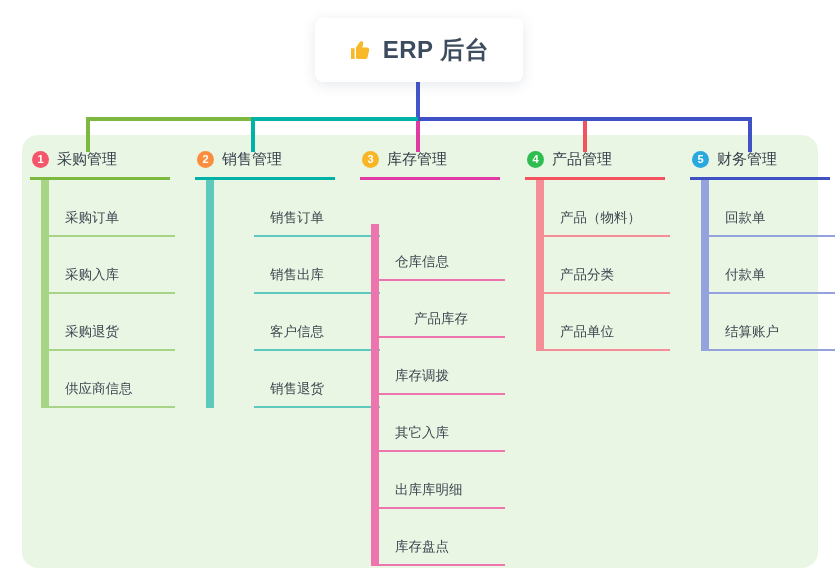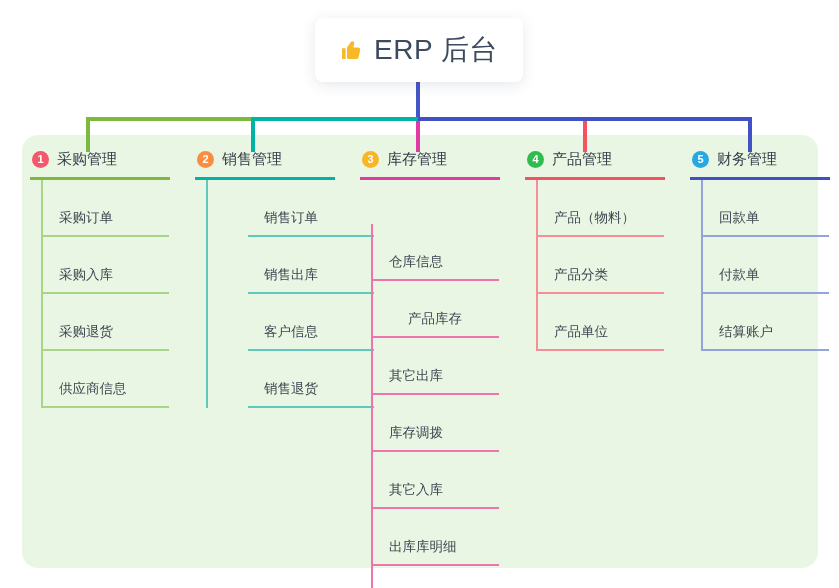--- a/index.html
+++ b/index.html
@@ -11,21 +11,21 @@
   }
   
   .root-node{
     position:absolute;left:315px;top:18px;width:208px;height:64px;
     background:#ffffff;border-radius:8px;
     box-shadow:0 3px 14px rgba(60,80,110,0.13);
     display:flex;align-items:center;justify-content:center;gap:10px;
     z-index:5;
   }
   .root-node .title{
-    font-size:28px;color:#3d4b5e;font-weight:400;letter-spacing:0.5px;
+    font-size:24px;color:#3d4b5e;font-weight:700;letter-spacing:0.5px;
   }
   .thumb-icon{width:24px;height:24px;display:inline-block;}
   
   .conn{position:absolute;z-index:1;}
   
   .panel{
     position:absolute;left:22px;top:135px;width:796px;height:433px;
     background:#eaf6e4;border-radius:16px;z-index:0;
   }
   
@@ -39,21 +39,21 @@
     width:17px;height:17px;border-radius:50%;flex:0 0 17px;
     color:#fff;font-size:11px;font-weight:bold;
     display:flex;align-items:center;justify-content:center;
     line-height:1;
   }
   .branch-label{
     font-size:15px;color:#343e49;font-weight:400;line-height:18px;
     white-space:nowrap;
   }
   .children{
-    margin-left:11px;border-left:2px solid #4c1d95;width:fit-content;
+    margin-left:11px;border-left:8px solid #4c1d95;width:fit-content;
   }
   .child-row{
     padding:28px 18px 9px 16px;min-width:92px;width:fit-content;
     border-bottom:2px solid #000;
   }
   .child-label{
     font-size:13.5px;color:#3d4650;line-height:15px;white-space:nowrap;
   }
 </style>
 </head>
@@ -109,21 +109,20 @@
       </div>
     </div>
     <div class="branch-col" style="left: 360px;">
       <div class="branch-header" style="border-bottom-color: rgb(224, 59, 165);">
         <span class="badge" style="background: rgb(248, 181, 37);">3</span>
         <span class="branch-label">库存管理</span>
       </div>
       <div class="children" style="border-left-color: rgb(238, 116, 174);">
         <div class="child-row" style="border-bottom-color: rgb(238, 116, 174); margin-top: 44px;"><span class="child-label">仓库信息</span></div>
         <div class="child-row" style="border-bottom-color: rgb(238, 116, 174); text-align: center;"><span class="child-label">产品库存</span></div>
-        <div class="child-row" style="border-bottom-color: rgb(238, 116, 174);"><span class="child-label">其它出库</span></div>
         <div class="child-row" style="border-bottom-color: rgb(238, 116, 174);"><span class="child-label">库存调拨</span></div>
         <div class="child-row" style="border-bottom-color: rgb(238, 116, 174);"><span class="child-label">其它入库</span></div>
         <div class="child-row" style="border-bottom-color: rgb(238, 116, 174);"><span class="child-label">出库库明细</span></div>
         <div class="child-row" style="border-bottom-color: rgb(238, 116, 174);"><span class="child-label">库存盘点</span></div>
       </div>
     </div>
     <div class="branch-col" style="left: 525px;">
       <div class="branch-header" style="border-bottom-color: rgb(244, 82, 94);">
         <span class="badge" style="background: rgb(46, 189, 78);">4</span>
         <span class="branch-label">产品管理</span>

